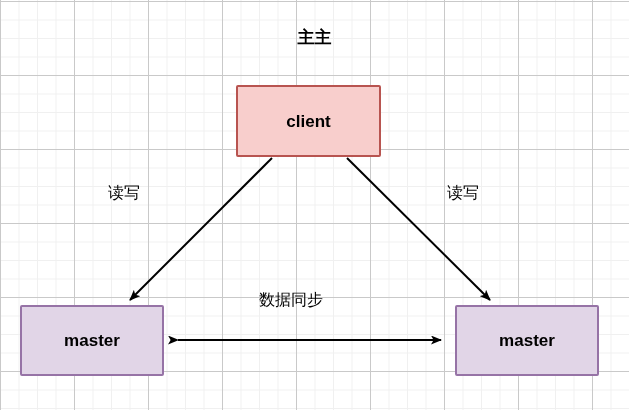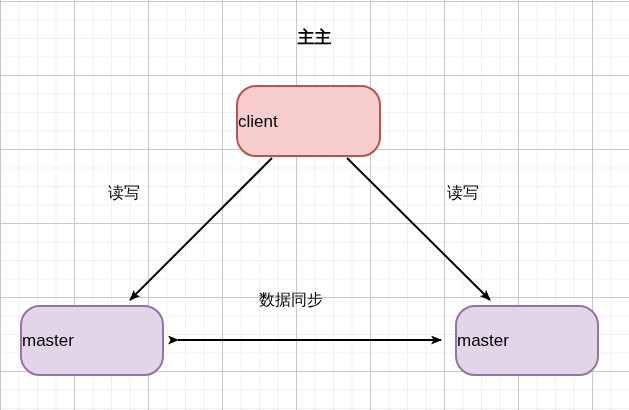--- a/index.html
+++ b/index.html
@@ -53,25 +53,27 @@
     color: #000000;
     letter-spacing: 0px;
   }
 
   
   .node {
     position: absolute;
     box-sizing: border-box;
     display: flex;
     align-items: center;
-    border-radius: 20px;
+    justify-content: center;
+    border-radius: 2px;
     border-style: solid;
     border-width: 2px;
     font-size: 17px;
     color: #000000;
+    font-weight: bold;
   }
 
   .node-client {
     left: 236px;
     top: 85px;
     width: 145px;
     height: 72px;
     background: #f8cecc;
     border-color: #b85450;
   }

